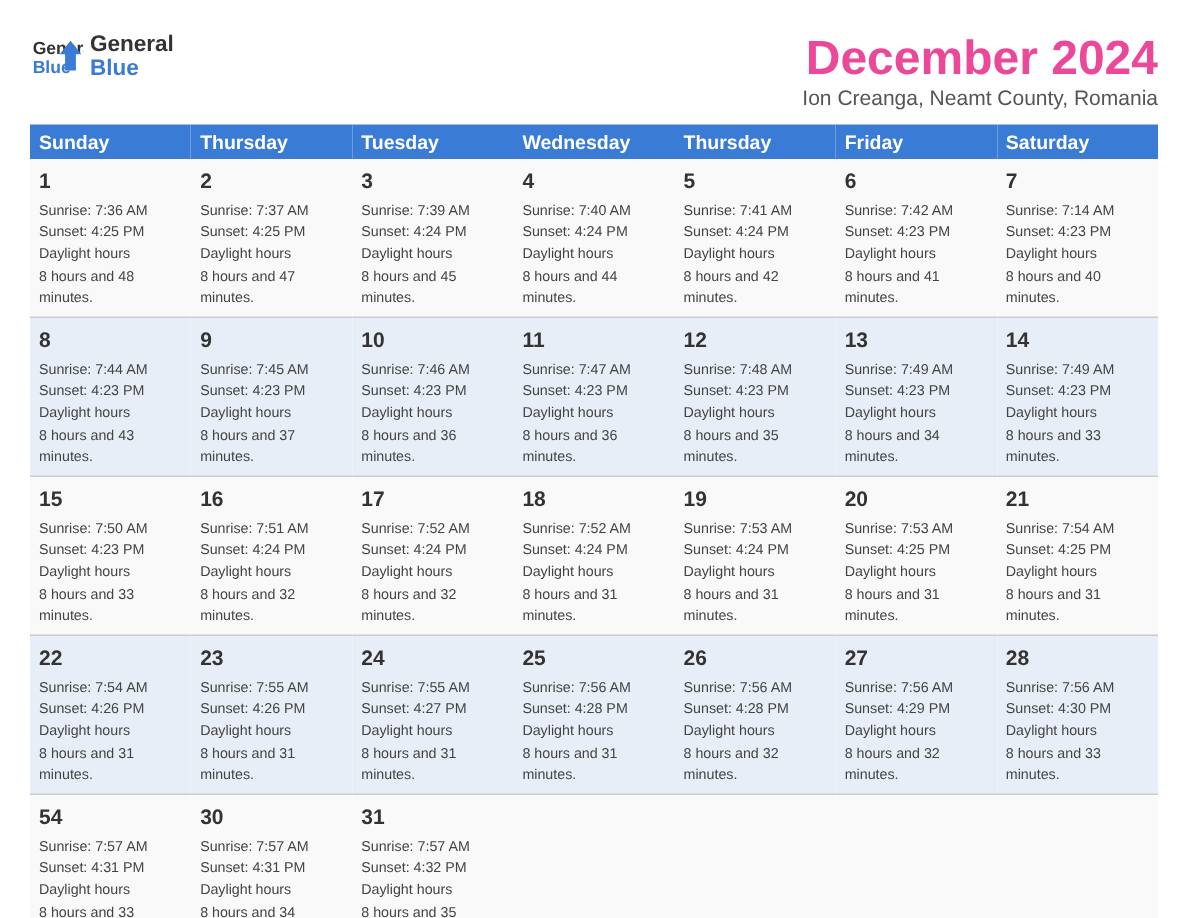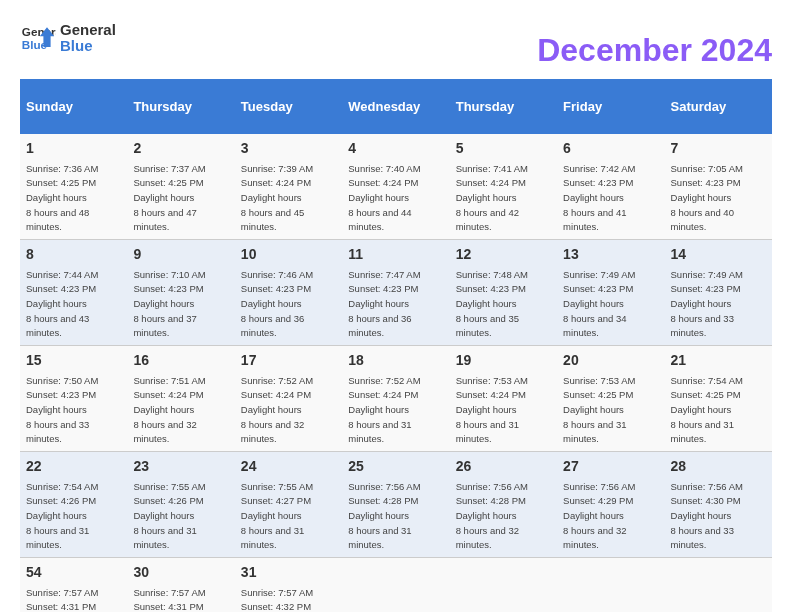--- a/index.html
+++ b/index.html
@@ -24,36 +24,35 @@
     .logo-icon {
       width: 36px;
       height: 36px;
     }
     .title-block {
       text-align: right;
     }
     .month-title {
       font-size: 32px;
       font-weight: bold;
-      color: #8b5cf6;
-      margin-top: 12px;
+      color: #ec4899;
     }
     .subtitle {
       font-size: 14px;
       color: #555;
     }
     table {
       width: 100%;
       border-collapse: collapse;
       font-size: 10.5px;
     }
     thead th {
       background-color: #3a7bd5;
       color: #fff;
-      padding: 20px 6px;
+      padding: 4px 6px;
       text-align: left;
       font-size: 13px;
       font-weight: bold;
     }
     tbody tr {
       border-bottom: 1px solid #ccc;
     }
     tbody tr:nth-child(odd) {
       background-color: #f9f9f9;
     }
@@ -97,20 +96,21 @@
       <text x="2" y="32" font-size="13" font-weight="bold" fill="#3a7bd5" font-family="Arial">Blue</text>
       <polygon points="30,8 38,18 34,18 34,30 26,30 26,18 22,18" fill="#3a7bd5"></polygon>
     </svg>
     <div style="display:flex;flex-direction:column;line-height:1.1;">
       <span style="font-size:15px;font-weight:bold;color:#333;">General</span>
       <span style="font-size:15px;font-weight:bold;color:#3a7bd5;">Blue</span>
     </div>
   </div>
   <div class="title-block">
     <div class="month-title">December 2024</div>
+    <div class="subtitle">Ion Creanga, Neamt County, Romania</div>
   </div>
 </div>
 
 <table>
   <thead>
     <tr>
     <th>Sunday</th>
         <th>Thursday</th>
         <th>Tuesday</th>
         <th>Wednesday</th>
@@ -120,25 +120,25 @@
       </tr>
   </thead>
   <tbody id="calendar-body">
   <tr>
         <td><span class="day-num">1</span><span class="day-info">Sunrise: 7:36 AM</span><br><span class="day-info">Sunset: 4:25 PM</span><br><span class="day-info">Daylight hours</span><br><span class="day-info">8 hours and 48 minutes.</span></td>
         <td><span class="day-num">2</span><span class="day-info">Sunrise: 7:37 AM</span><br><span class="day-info">Sunset: 4:25 PM</span><br><span class="day-info">Daylight hours</span><br><span class="day-info">8 hours and 47 minutes.</span></td>
         <td><span class="day-num">3</span><span class="day-info">Sunrise: 7:39 AM</span><br><span class="day-info">Sunset: 4:24 PM</span><br><span class="day-info">Daylight hours</span><br><span class="day-info">8 hours and 45 minutes.</span></td>
         <td><span class="day-num">4</span><span class="day-info">Sunrise: 7:40 AM</span><br><span class="day-info">Sunset: 4:24 PM</span><br><span class="day-info">Daylight hours</span><br><span class="day-info">8 hours and 44 minutes.</span></td>
         <td><span class="day-num">5</span><span class="day-info">Sunrise: 7:41 AM</span><br><span class="day-info">Sunset: 4:24 PM</span><br><span class="day-info">Daylight hours</span><br><span class="day-info">8 hours and 42 minutes.</span></td>
         <td><span class="day-num">6</span><span class="day-info">Sunrise: 7:42 AM</span><br><span class="day-info">Sunset: 4:23 PM</span><br><span class="day-info">Daylight hours</span><br><span class="day-info">8 hours and 41 minutes.</span></td>
-        <td><span class="day-num">7</span><span class="day-info">Sunrise: 7:05 AM</span><br><span class="day-info">Sunset: 4:23 PM</span><br><span class="day-info">Daylight hours</span><br><span class="day-info">8 hours and 40 minutes.</span></td>
+        <td><span class="day-num">7</span><span class="day-info">Sunrise: 7:14 AM</span><br><span class="day-info">Sunset: 4:23 PM</span><br><span class="day-info">Daylight hours</span><br><span class="day-info">8 hours and 40 minutes.</span></td>
       </tr>
       <tr>
         <td><span class="day-num">8</span><span class="day-info">Sunrise: 7:44 AM</span><br><span class="day-info">Sunset: 4:23 PM</span><br><span class="day-info">Daylight hours</span><br><span class="day-info">8 hours and 43 minutes.</span></td>
-        <td><span class="day-num">9</span><span class="day-info">Sunrise: 7:10 AM</span><br><span class="day-info">Sunset: 4:23 PM</span><br><span class="day-info">Daylight hours</span><br><span class="day-info">8 hours and 37 minutes.</span></td>
+        <td><span class="day-num">9</span><span class="day-info">Sunrise: 7:45 AM</span><br><span class="day-info">Sunset: 4:23 PM</span><br><span class="day-info">Daylight hours</span><br><span class="day-info">8 hours and 37 minutes.</span></td>
         <td><span class="day-num">10</span><span class="day-info">Sunrise: 7:46 AM</span><br><span class="day-info">Sunset: 4:23 PM</span><br><span class="day-info">Daylight hours</span><br><span class="day-info">8 hours and 36 minutes.</span></td>
         <td><span class="day-num">11</span><span class="day-info">Sunrise: 7:47 AM</span><br><span class="day-info">Sunset: 4:23 PM</span><br><span class="day-info">Daylight hours</span><br><span class="day-info">8 hours and 36 minutes.</span></td>
         <td><span class="day-num">12</span><span class="day-info">Sunrise: 7:48 AM</span><br><span class="day-info">Sunset: 4:23 PM</span><br><span class="day-info">Daylight hours</span><br><span class="day-info">8 hours and 35 minutes.</span></td>
         <td><span class="day-num">13</span><span class="day-info">Sunrise: 7:49 AM</span><br><span class="day-info">Sunset: 4:23 PM</span><br><span class="day-info">Daylight hours</span><br><span class="day-info">8 hours and 34 minutes.</span></td>
         <td><span class="day-num">14</span><span class="day-info">Sunrise: 7:49 AM</span><br><span class="day-info">Sunset: 4:23 PM</span><br><span class="day-info">Daylight hours</span><br><span class="day-info">8 hours and 33 minutes.</span></td>
       </tr>
       <tr>
         <td><span class="day-num">15</span><span class="day-info">Sunrise: 7:50 AM</span><br><span class="day-info">Sunset: 4:23 PM</span><br><span class="day-info">Daylight hours</span><br><span class="day-info">8 hours and 33 minutes.</span></td>
         <td><span class="day-num">16</span><span class="day-info">Sunrise: 7:51 AM</span><br><span class="day-info">Sunset: 4:24 PM</span><br><span class="day-info">Daylight hours</span><br><span class="day-info">8 hours and 32 minutes.</span></td>
         <td><span class="day-num">17</span><span class="day-info">Sunrise: 7:52 AM</span><br><span class="day-info">Sunset: 4:24 PM</span><br><span class="day-info">Daylight hours</span><br><span class="day-info">8 hours and 32 minutes.</span></td>

